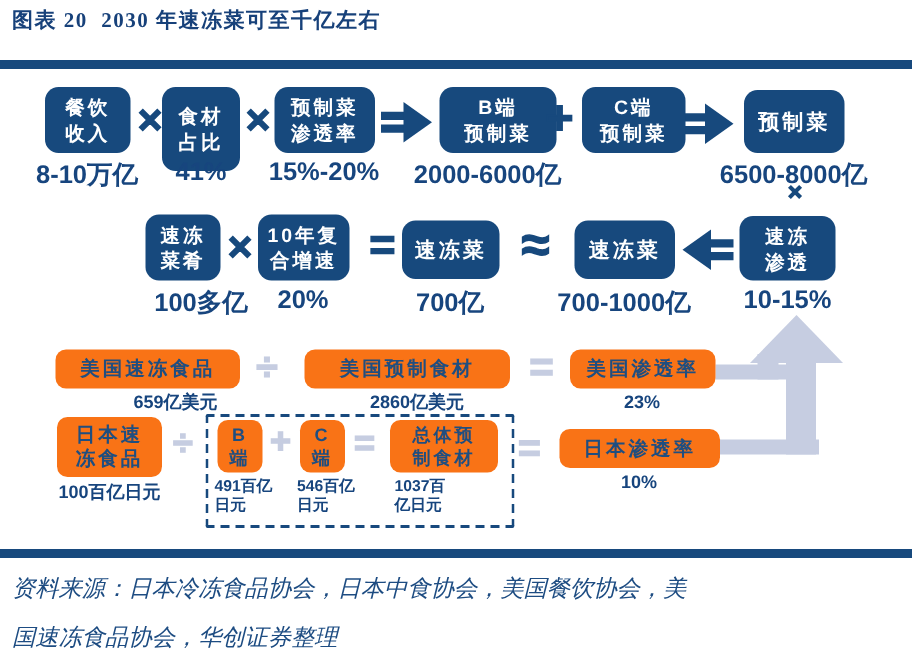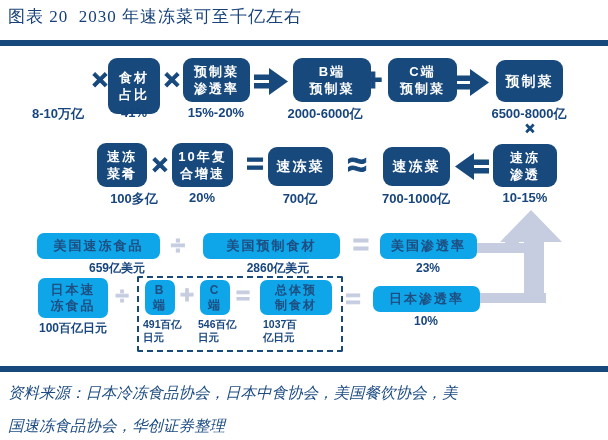--- a/index.html
+++ b/index.html
@@ -1,28 +1,28 @@
 <!DOCTYPE html>
 <html><head>
 <meta charset="utf-8">
 <style>
   html,body{margin:0;padding:0;background:#ffffff;}
   #stage{position:relative;width:608px;height:440px;background:#ffffff;overflow:hidden;
          font-family:"Liberation Sans",sans-serif;}
   .title{position:absolute;left:8px;top:5px;font-family:"Liberation Serif",serif;
-         font-weight:normal;font-size:17px;color:#17417A;letter-spacing:1px;white-space:pre;}
+         font-weight:bold;font-size:14px;color:#17417A;letter-spacing:1px;white-space:pre;}
   .rule{position:absolute;left:0;width:608px;height:6px;background:#17497D;}
   .box{position:absolute;background:#17497D;color:#ffffff;border-radius:9px;
        display:flex;align-items:center;justify-content:center;text-align:center;
        white-space:pre-line;font-weight:bold;font-size:13px;line-height:17px;letter-spacing:2px;}
   .box.single{font-size:14px;}
-  .lbox{position:absolute;background:#0ea5e9;color:#1F4E80;border-radius:7px;
+  .lbox{position:absolute;background:#f97316;color:#1F4E80;border-radius:7px;
         display:flex;align-items:center;justify-content:center;text-align:center;
         white-space:pre-line;font-weight:bold;font-size:13px;line-height:16px;letter-spacing:2px;}
-  .val{position:absolute;color:#17457E;font-weight:bold;font-size:13px;text-align:center;
+  .val{position:absolute;color:#17457E;font-weight:bold;font-size:17px;text-align:center;
        white-space:pre-line;}
   .val.sm{font-size:10.5px;text-align:left;line-height:13px;}
   .val.md{font-size:12px;}
   .op{position:absolute;transform:translate(-50%,-50%);color:#17497D;font-weight:bold;
       -webkit-text-stroke:1px #17497D;}
   .op.light{color:#C6CDE1;-webkit-text-stroke:1px #C6CDE1;}
   .dashedbox{position:absolute;left:137px;top:276px;width:202px;height:72px;
              border:2px dashed #17497D;border-radius:2px;}
   .source{position:absolute;left:8px;top:376px;width:596px;font-family:"Liberation Serif",serif;
           font-style:italic;font-size:15.5px;line-height:33px;color:#1D4C82;white-space:pre-line;}
@@ -50,20 +50,22 @@
       <rect x="480" y="293" width="66" height="10"></rect>
     </g>
     <use href="#dblarrow" transform="translate(254,67)"></use>
     <use href="#dblarrow" transform="translate(455,68)"></use>
     <use href="#dblarrow" transform="translate(489,152) scale(-1,1)"></use>
   </svg>
 
   <div class="title">图表 20  2030 年速冻菜可至千亿左右</div>
   <div class="rule" style="top:40px;"></div>
 
+  <div class="box" style="left:30px;top:58px;width:57px;height:44px">餐饮
+收入</div>
   <div class="box" style="left:108px;top:58px;width:52px;height:56px">食材
 占比</div>
   <div class="box" style="left:183px;top:58px;width:67px;height:44px">预制菜
 渗透率</div>
   <div class="box" style="left:293px;top:58px;width:78px;height:44px">B端
 预制菜</div>
   <div class="box" style="left:388px;top:58px;width:69px;height:44px">C端
 预制菜</div>
   <div class="box single" style="left:496px;top:60px;width:67px;height:42px">预制菜</div>
 

